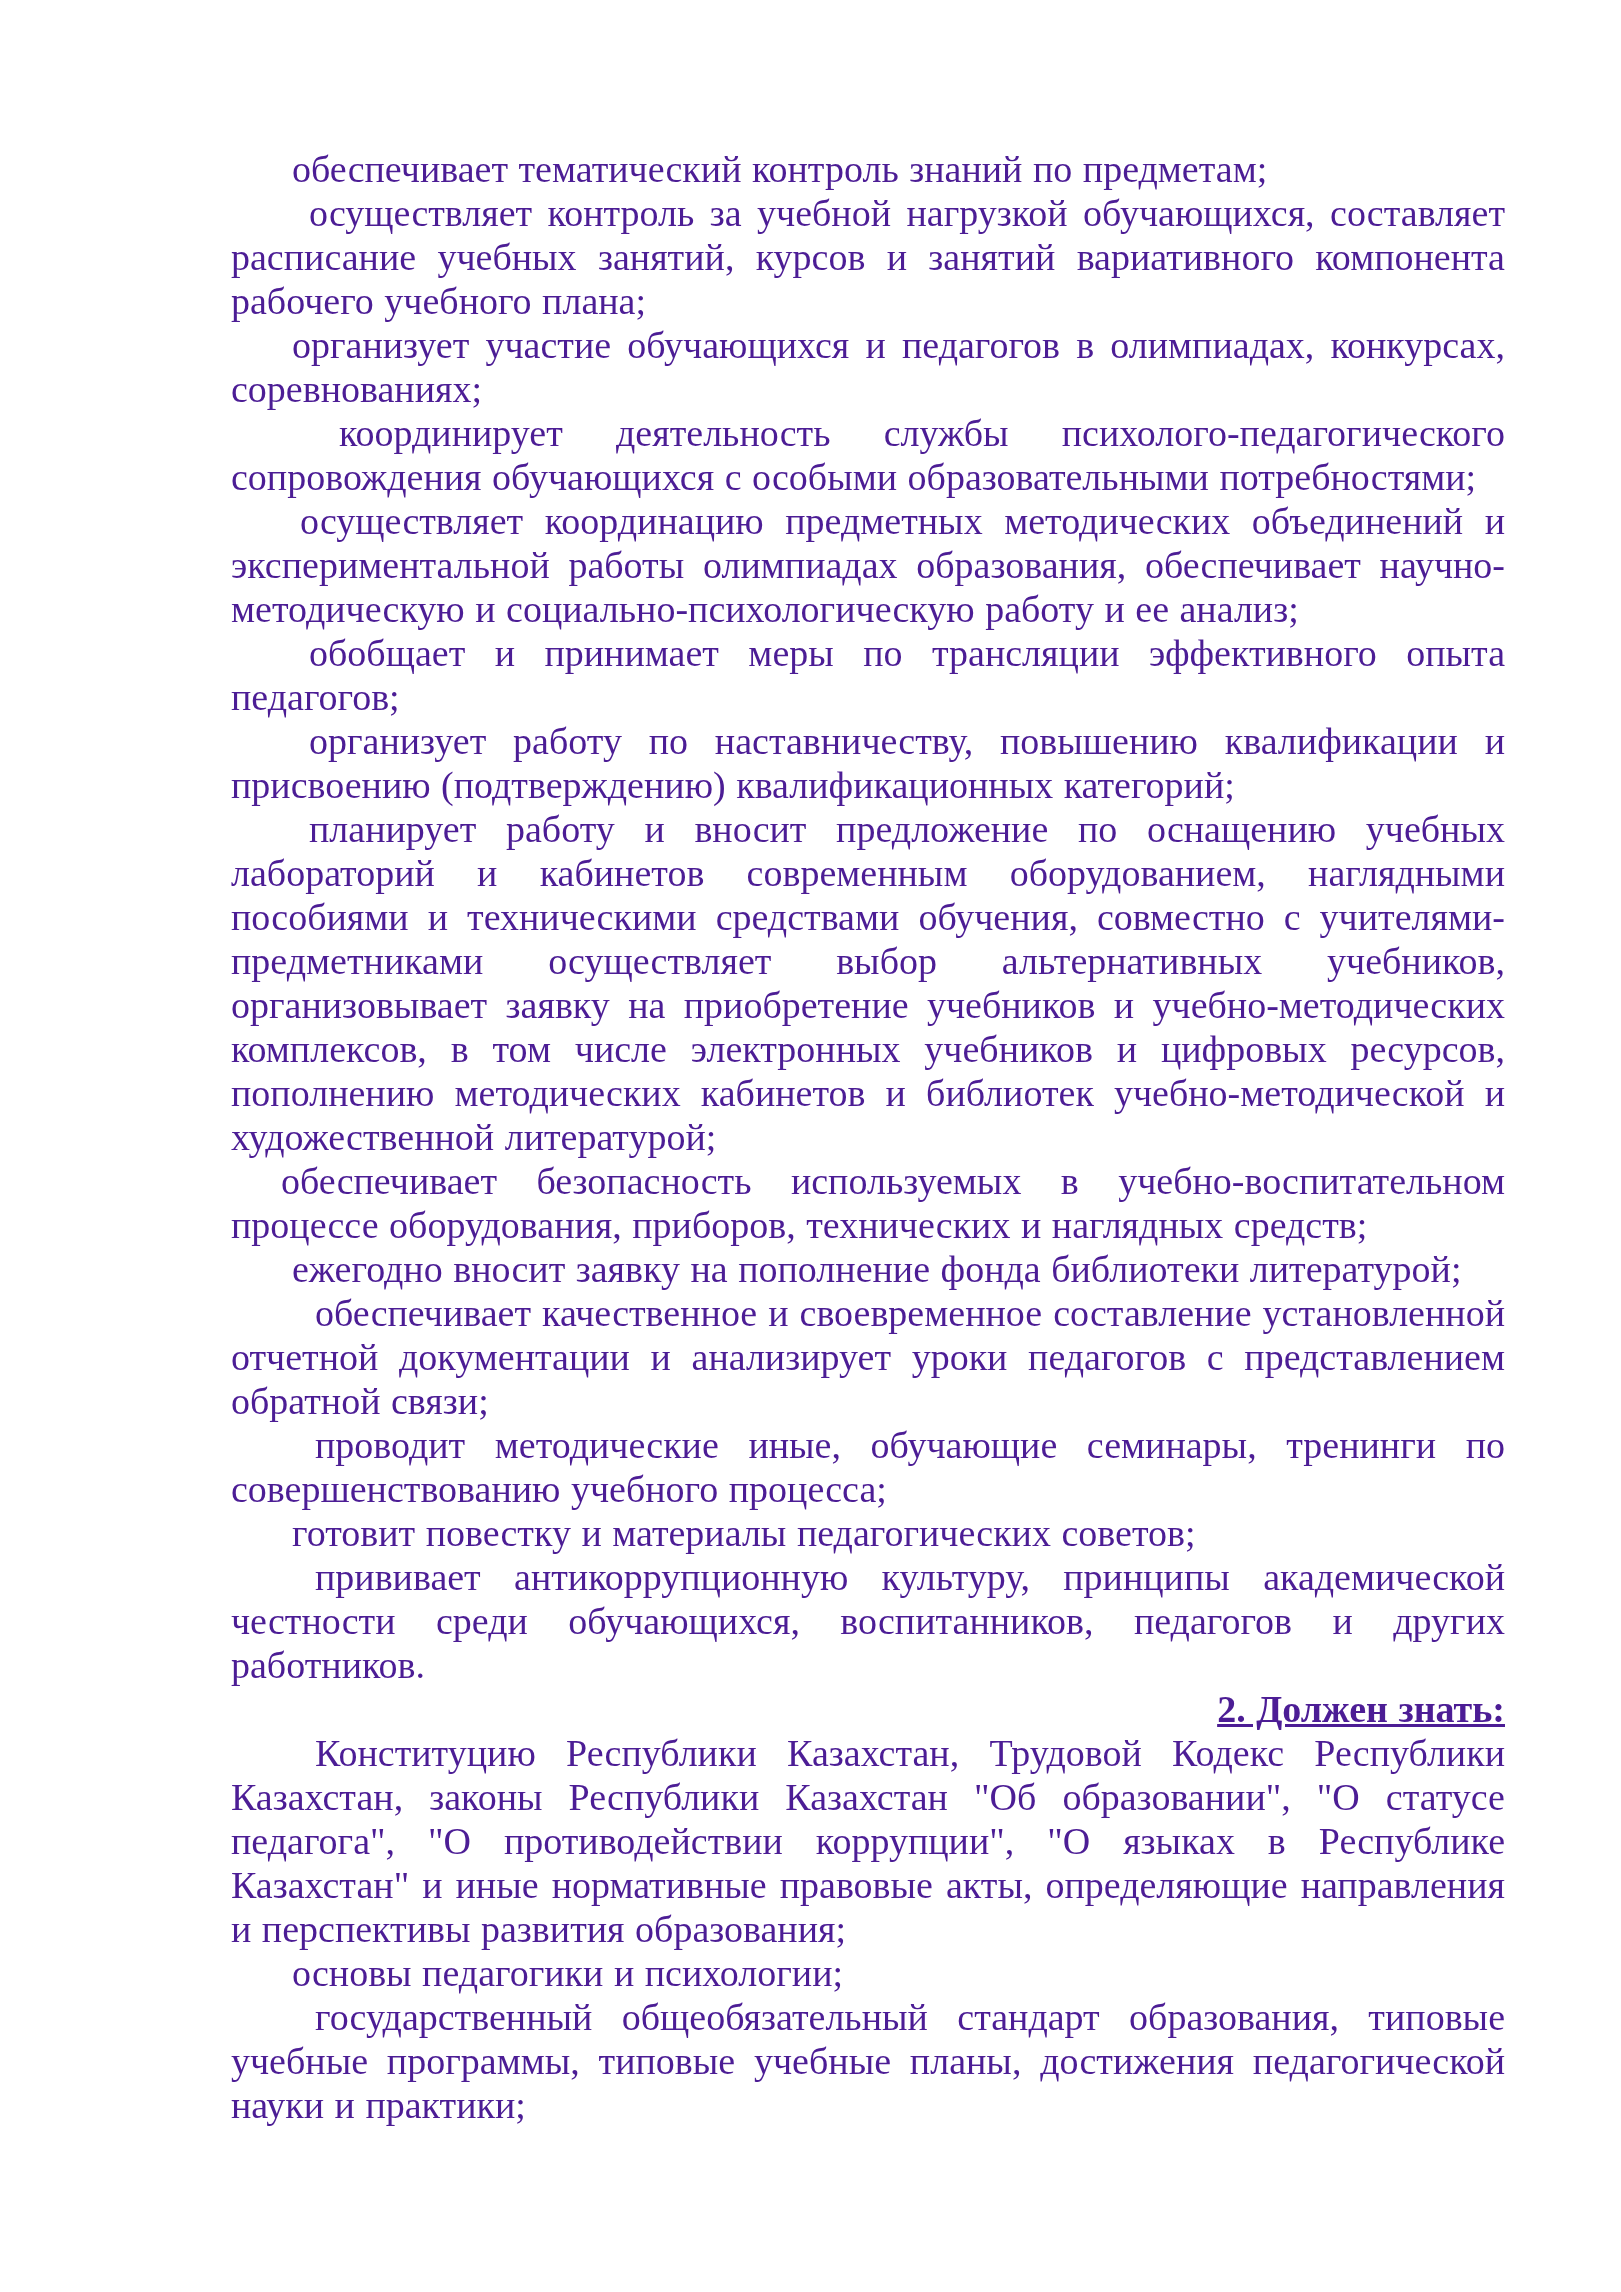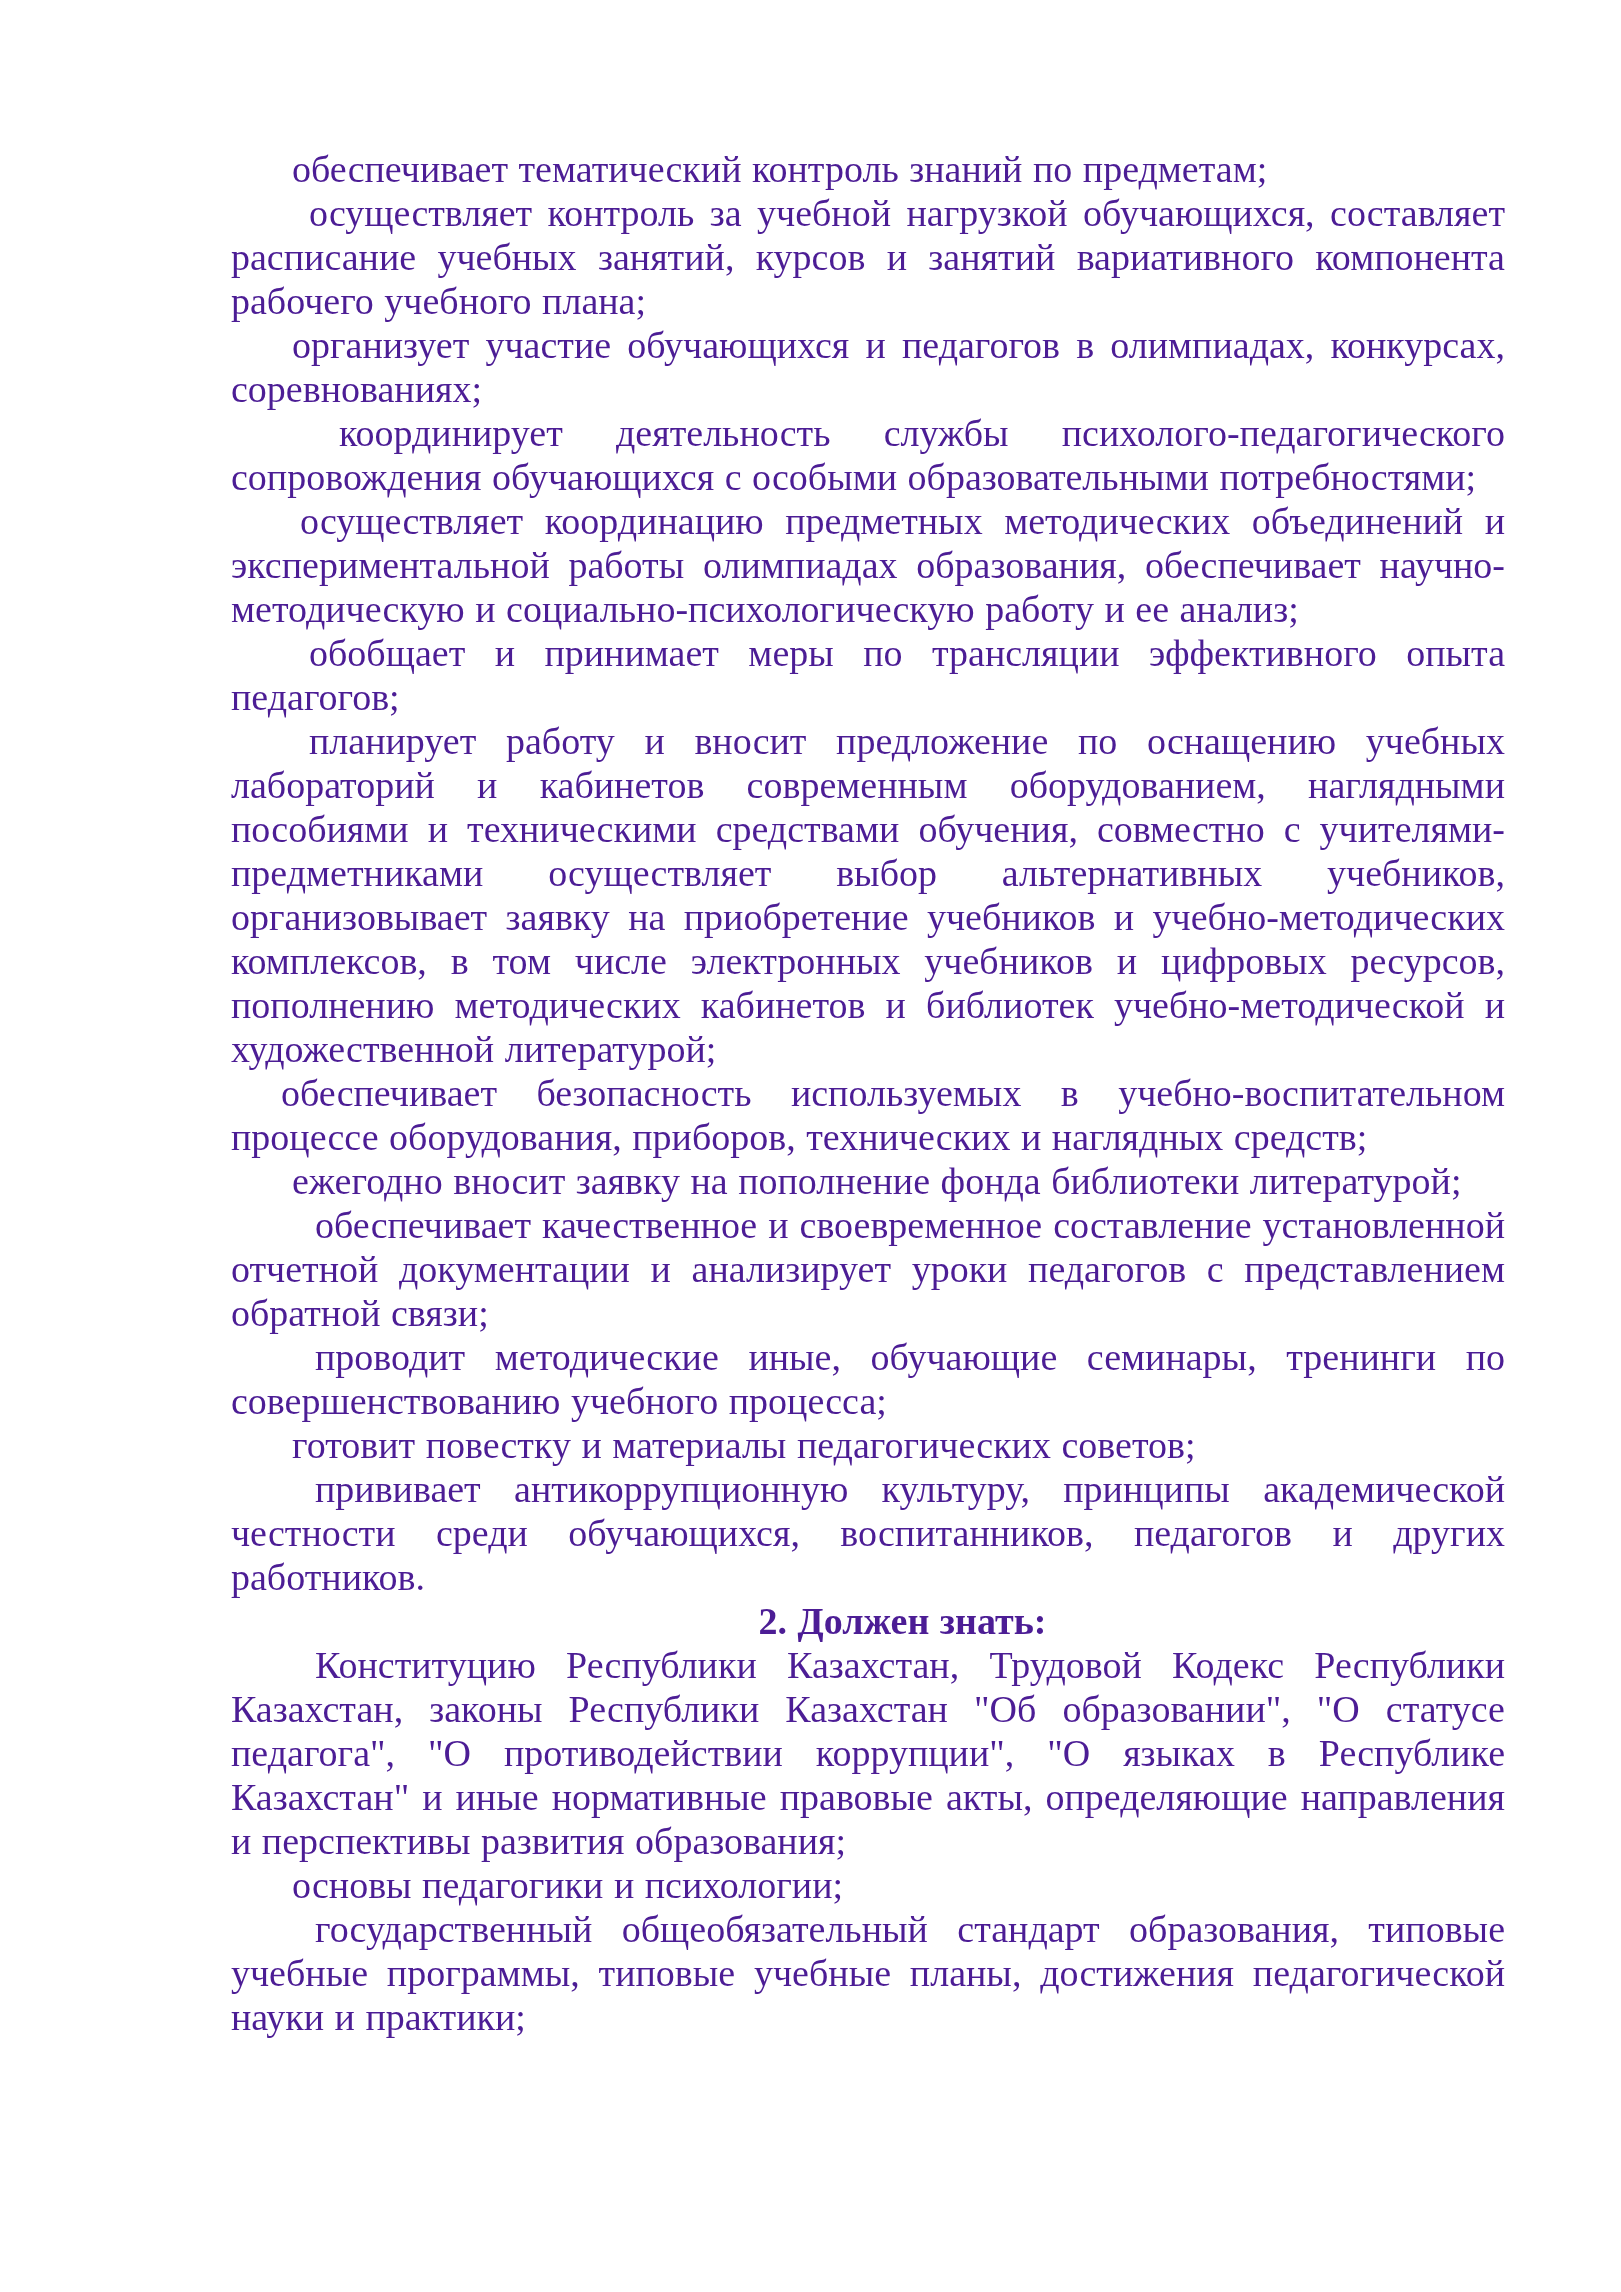--- a/index.html
+++ b/index.html
@@ -20,40 +20,42 @@
     margin: 0;
     font-family: "Liberation Serif", "DejaVu Serif", serif;
     font-size: 38px;
     line-height: 44px;
     color: #4c1d95;
     text-align: justify;
     word-spacing: 1px;
   }
   .heading {
     font-weight: bold;
-    text-align: center;
+    text-align: right;
+    text-decoration: underline;
   }
   
   .i50  { text-indent: 50px; }
   .i60  { text-indent: 61px; }
   .i70  { text-indent: 69px; }
   .i80  { text-indent: 78px; }
   .i85  { text-indent: 84px; }
   .i110 { text-indent: 108px; }
 </style>
 </head>
 <body>
 
 <div class="page">
   <p class="para i60">обеспечивает тематический контроль знаний по предметам;</p>
   <p class="para i80">осуществляет контроль за учебной нагрузкой обучающихся, составляет расписание учебных занятий, курсов и занятий вариативного компонента рабочего учебного плана;</p>
   <p class="para i60">организует участие обучающихся и педагогов в олимпиадах, конкурсах, соревнованиях;</p>
   <p class="para i110">координирует деятельность службы психолого-педагогического сопровождения обучающихся с особыми образовательными потребностями;</p>
   <p class="para i70">осуществляет координацию предметных методических объединений и экспериментальной работы олимпиадах образования, обеспечивает научно-методическую и социально-психологическую работу и ее анализ;</p>
   <p class="para i80">обобщает и принимает меры по трансляции эффективного опыта педагогов;</p>
+  <p class="para i80">организует работу по наставничеству, повышению квалификации и присвоению (подтверждению) квалификационных категорий;</p>
   <p class="para i80">планирует работу и вносит предложение по оснащению учебных лабораторий и кабинетов современным оборудованием, наглядными пособиями и техническими средствами обучения, совместно с учителями-предметниками осуществляет выбор альтернативных учебников, организовывает заявку на приобретение учебников и учебно-методических комплексов, в том числе электронных учебников и цифровых ресурсов, пополнению методических кабинетов и библиотек учебно-методической и художественной литературой;</p>
   <p class="para i50">обеспечивает безопасность используемых в учебно-воспитательном процессе оборудования, приборов, технических и наглядных средств;</p>
   <p class="para i60">ежегодно вносит заявку на пополнение фонда библиотеки литературой;</p>
   <p class="para i85">обеспечивает качественное и своевременное составление установленной отчетной документации и анализирует уроки педагогов с представлением обратной связи;</p>
   <p class="para i85">проводит методические иные, обучающие семинары, тренинги по совершенствованию учебного процесса;</p>
   <p class="para i60">готовит повестку и материалы педагогических советов;</p>
   <p class="para i85">прививает антикоррупционную культуру, принципы академической честности среди обучающихся, воспитанников, педагогов и других работников.</p>
   <p class="para i70 heading">2. Должен знать:</p>
   <p class="para i85">Конституцию Республики Казахстан, Трудовой Кодекс Республики Казахстан, законы Республики Казахстан "Об образовании", "О статусе педагога", "О противодействии коррупции", "О языках в Республике Казахстан" и иные нормативные правовые акты, определяющие направления и перспективы развития образования;</p>
   <p class="para i60">основы педагогики и психологии;</p>

